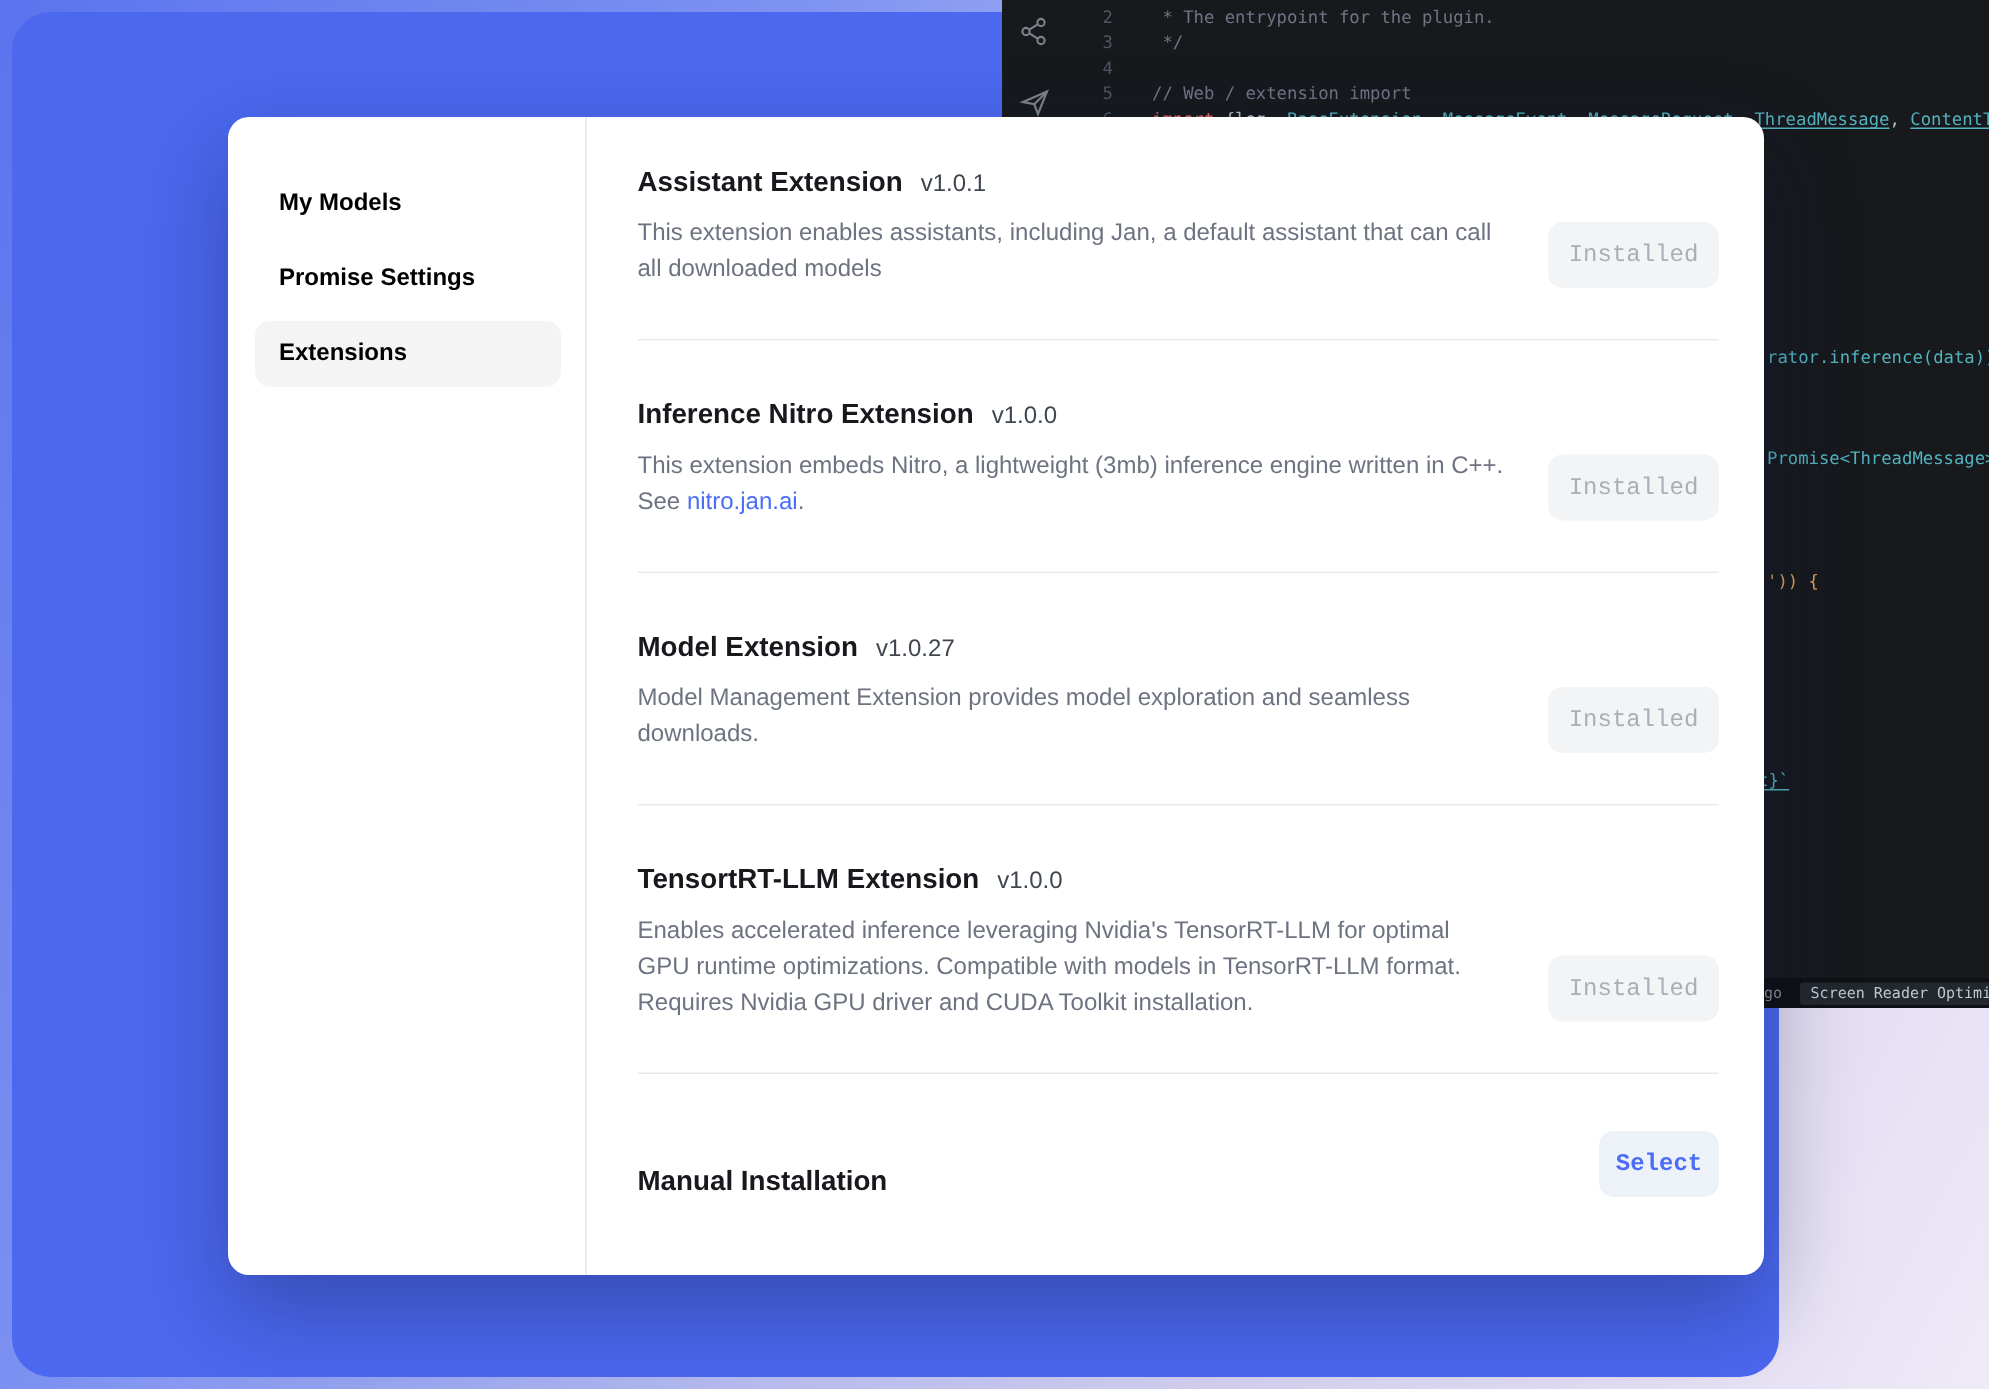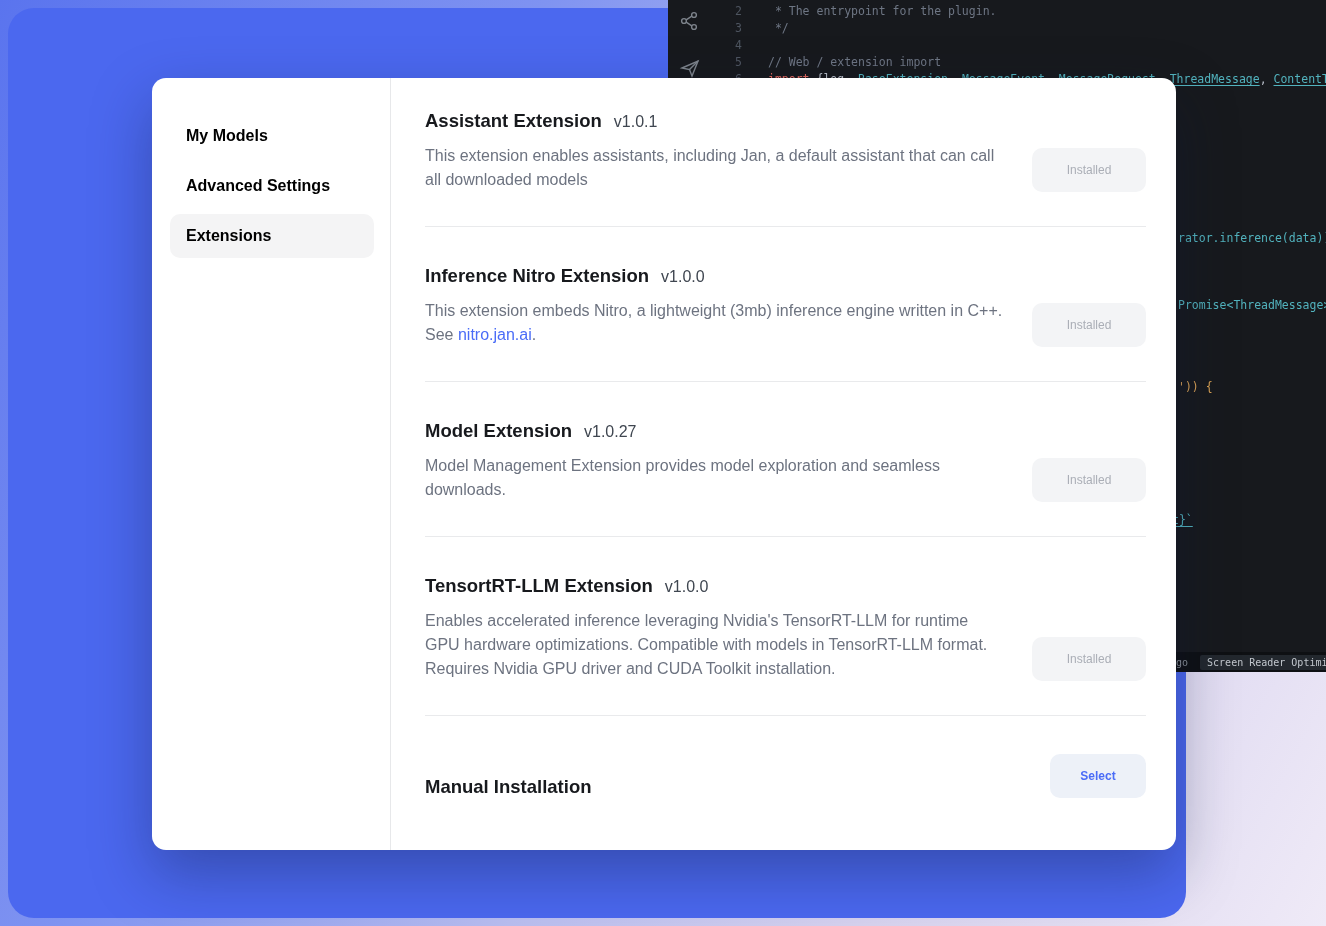--- a/index.html
+++ b/index.html
@@ -82,24 +82,24 @@
   .ext-row:first-child { padding-top: 0; }
   .ext-row:last-child { border-bottom: none; }
   .ext-left { max-width: 580px; }
   .ext-head { display: flex; align-items: baseline; gap: 12px; }
   .ext-name { font-size: 18.5px; font-weight: 700; color: #17191d; }
   .ext-ver { font-size: 16px; color: #3f4650; }
   .ext-desc { margin-top: 12px; font-size: 16px; line-height: 24px; color: #6d7380; }
   .link { color: #4a6cf7; text-decoration: none; cursor: pointer; }
   .btn {
     border: none; border-radius: 10px; height: 44px; flex: none;
-    font-family: Liberation Sans, sans-serif; font-size: 12px; cursor: pointer;
+    font-family: Liberation Mono, monospace; font-size: 16px; cursor: pointer;
   }
   .btn.installed { background: #f3f4f6; color: #aaaeb6; width: 114px; font-weight: 500; }
-  .btn.select { background: #edf1f8; color: #4a6cf7; width: 96px; font-weight: 700; }
+  .btn.select { background: #edf1f8; color: #4a6cf7; width: 80px; font-weight: 700; }
 </style>
 </head>
 <body>
 
 <div class="stage">
 
   <div class="blue-panel"></div>
 
   <div class="editor">
     <div class="activity">
@@ -148,21 +148,21 @@
       </div>
     <div class="statusbar">
       <span>go</span>
       <span class="seg">Screen Reader Optimize</span>
     </div>
   </div>
 
   <div class="modal">
     <aside class="sidebar" id="sidebar">
         <div class="side-item">My Models</div>
-        <div class="side-item">Advanced Settings</div>
+        <div class="side-item">Promise Settings</div>
         <div class="side-item selected">Extensions</div>
       </aside>
     <main class="content" id="ext-list">
         <section class="ext-row">
           <div class="ext-left">
             <div class="ext-head">
               <span class="ext-name">Assistant Extension</span>
               <span class="ext-ver">v1.0.1</span>
             </div>
             <p class="ext-desc">This extension enables assistants, including Jan, a default assistant that can call all downloaded models</p>
@@ -188,21 +188,21 @@
             <p class="ext-desc">Model Management Extension provides model exploration and seamless downloads.</p>
           </div>
           <button class="btn installed">Installed</button>
         </section>
         <section class="ext-row">
           <div class="ext-left">
             <div class="ext-head">
               <span class="ext-name">TensortRT-LLM Extension</span>
               <span class="ext-ver">v1.0.0</span>
             </div>
-            <p class="ext-desc">Enables accelerated inference leveraging Nvidia's TensorRT-LLM for runtime GPU hardware optimizations. Compatible with models in TensorRT-LLM format. Requires Nvidia GPU driver and CUDA Toolkit installation.</p>
+            <p class="ext-desc">Enables accelerated inference leveraging Nvidia's TensorRT-LLM for optimal GPU runtime optimizations. Compatible with models in TensorRT-LLM format. Requires Nvidia GPU driver and CUDA Toolkit installation.</p>
           </div>
           <button class="btn installed">Installed</button>
         </section>
         <section class="ext-row">
           <div class="ext-left">
             <div class="ext-head">
               <span class="ext-name">Manual Installation</span>
             </div>
           </div>
           <button class="btn select">Select</button>

